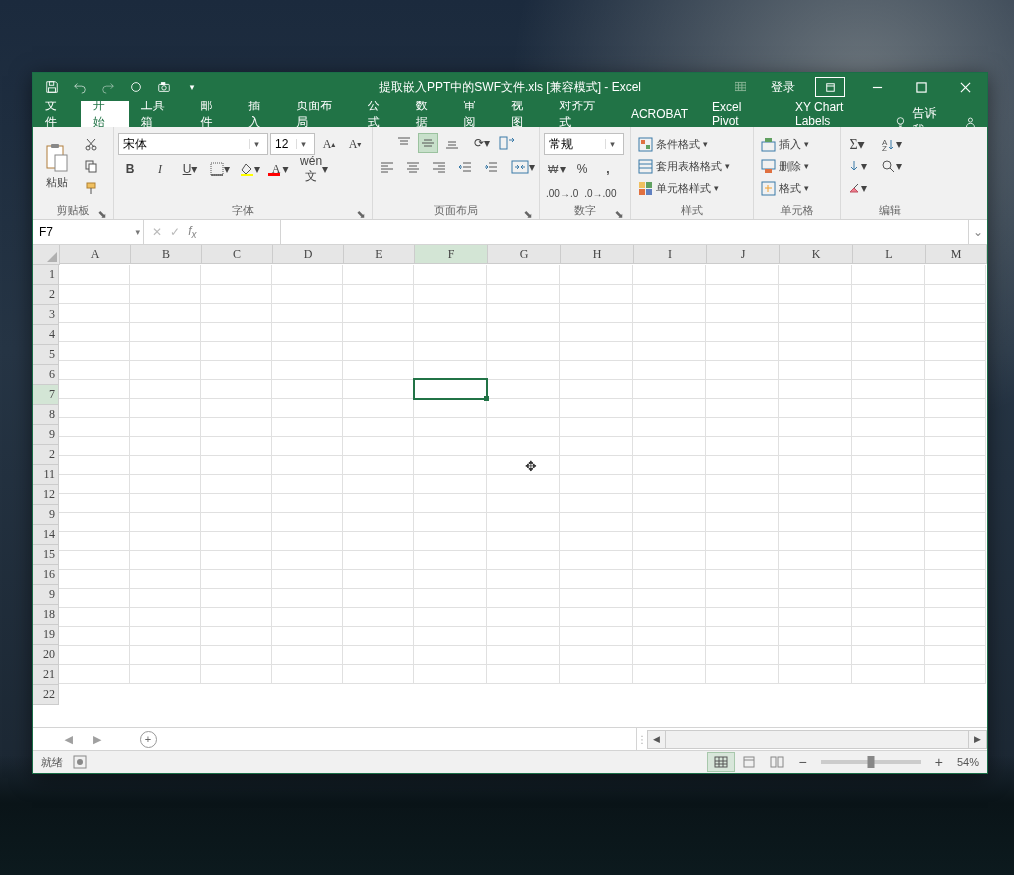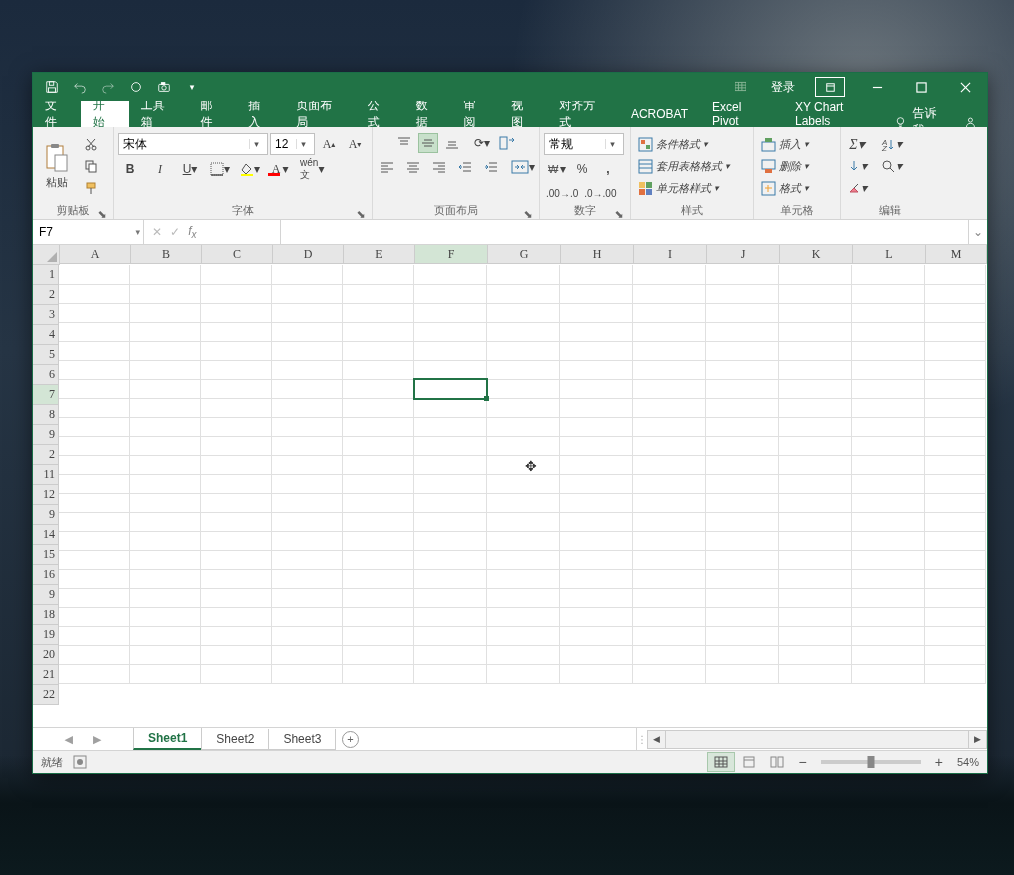--- a/index.html
+++ b/index.html
@@ -82,21 +82,21 @@
     flex-direction: column;
     padding: 2px 4px 0 4px;
   }
   .group-content { flex:1; display:flex; align-items:center; gap:2px; }
   .group-label { height:16px; text-align:center; color:#666; font-size:11px; position:relative;}
   .group-label .launcher { position:absolute; right:2px; bottom:1px; width:10px; height:10px; }
   .iconbtn { display:flex; align-items:center; justify-content:center; height:20px; min-width:20px; padding:0 2px; color:#444;}
   .iconbtn.highlighted { background:#c8e0cb; border:1px solid #9bc29f; box-sizing:border-box;}
   .bigbtn { display:flex; flex-direction:column; align-items:center; justify-content:center; width:40px; height:66px; color:#444;}
   .bigbtn .biglabel { margin-top:2px; font-size:11px;}
-  .col3 { display:flex; flex-direction:column; justify-content:space-around; height:66px;font-style:italic;}
+  .col3 { display:flex; flex-direction:column; justify-content:space-around; height:66px;}
   .rowf { display:flex; align-items:center; gap:2px;}
   .font-name { width:140px; height:20px; border:1px solid #c0c0c0; background:#fff; display:flex; align-items:center; padding:0 4px; font-size:12px;}
   .font-size { width:35px; height:20px; border:1px solid #c0c0c0; background:#fff; display:flex; align-items:center; padding:0 4px; font-size:12px;}
   .dropdown-arrow { width:13px; font-size:9px; color:#555; border-left:1px solid #ddd; text-align:center;}
   .menuitem { display:flex; align-items:center; height:20px; padding:0 2px; font-size:11px; color:#444; gap:3px;}
   .menuitem .ic { width:16px; height:16px; display:flex; align-items:center; justify-content:center;}
   
   .namebox-row {
     height: 24px;
     border-bottom: 1px solid #d4d4d4;
@@ -204,20 +204,21 @@
       </div>
       <div class="qat-btn">
         <svg viewBox="0 0 16 16">
             <rect x="2" y="5" width="12" height="8" rx="1" fill="none" stroke="#fff"></rect>
             <circle cx="8" cy="9" r="2.5" fill="none" stroke="#fff"></circle>
             <rect x="5" y="3" width="4" height="2" fill="#fff"></rect>
           </svg>
       </div>
       <div class="qat-btn" style="font-size:9px;">▾</div>
     </div>
+    <div class="title-center">提取嵌入PPT中的SWF文件.xls  [兼容模式]  -  Excel</div>
     <div class="title-right">
       <div style="width:16px;height:12px;margin-right:10px;">
         <svg viewBox="0 0 16 12">
             <rect x="0" y="0" width="16" height="12" fill="none" stroke="#8fb89a"></rect>
             <line x1="5" y1="0" x2="5" y2="12" stroke="#8fb89a"></line>
             <line x1="10" y1="0" x2="10" y2="12" stroke="#8fb89a"></line>
             <line x1="0" y1="4" x2="16" y2="4" stroke="#8fb89a"></line>
             <line x1="0" y1="8" x2="16" y2="8" stroke="#8fb89a"></line>
           </svg>
       </div>
@@ -340,21 +341,21 @@
                 <rect x="1" y="1" width="12" height="12" fill="none" stroke="#555" stroke-dasharray="1 1"></rect>
                 <line x1="1" y1="13" x2="13" y2="13" stroke="#555" stroke-width="1.5"></line>
               </svg>▾</div>
           <div class="iconbtn"><svg width="14" height="14" viewBox="0 0 14 14">
                 <path d="M6 2l5 5-5 5-4-4z" fill="none" stroke="#555"></path>
                 <rect x="1" y="12" width="12" height="2" fill="#ffff00"></rect>
               </svg>▾</div>
           <div class="iconbtn"><span style="font-family:serif;">A</span><svg width="14" height="4" style="margin-left:-12px; margin-top:12px;">
                 <rect width="12" height="3" fill="#ff0000"></rect>
               </svg>▾</div>
-          <div class="iconbtn"><span style="font-size:10px;">wén<br>文</span>▾</div>
+          <div class="iconbtn"><span style="font-size:12px;text-align:center;">wén<br>文</span>▾</div>
         </div>
       </div>
       <div class="group-label"><span>字体</span><div class="launcher">⬊</div></div>
     </div>
 
     <div class="group" style="width:158px;">
       <div class="group-content" style="flex-direction:column; gap:4px; padding-top:4px;">
         <div class="rowf">
           <div class="iconbtn">
               <svg width="14" height="14">
@@ -964,25 +965,20 @@
           </div>
       </div>
     </div>
 
   </div>
 
   <div class="sheet-bar">
     <div class="sheet-nav">
       <span style="font-size:11px;">◀</span>
       <span style="font-size:11px;">▶</span>
-    </div>
-    <div class="sheet-tabs">
-      <div class="sheet-tab active">Sheet1</div>
-      <div class="sheet-tab">Sheet2</div>
-      <div class="sheet-tab">Sheet3</div>
     </div>
     <div class="sheet-add">
         <div class="circ">+</div>
       </div>
     <div class="sheet-spacer"></div>
     <div class="hscroll-area">
       <div class="hscroll-divider">⋮</div>
       <div class="hscroll-btn">◀</div>
       <div class="hscroll-track"></div>
       <div class="hscroll-btn">▶</div>

